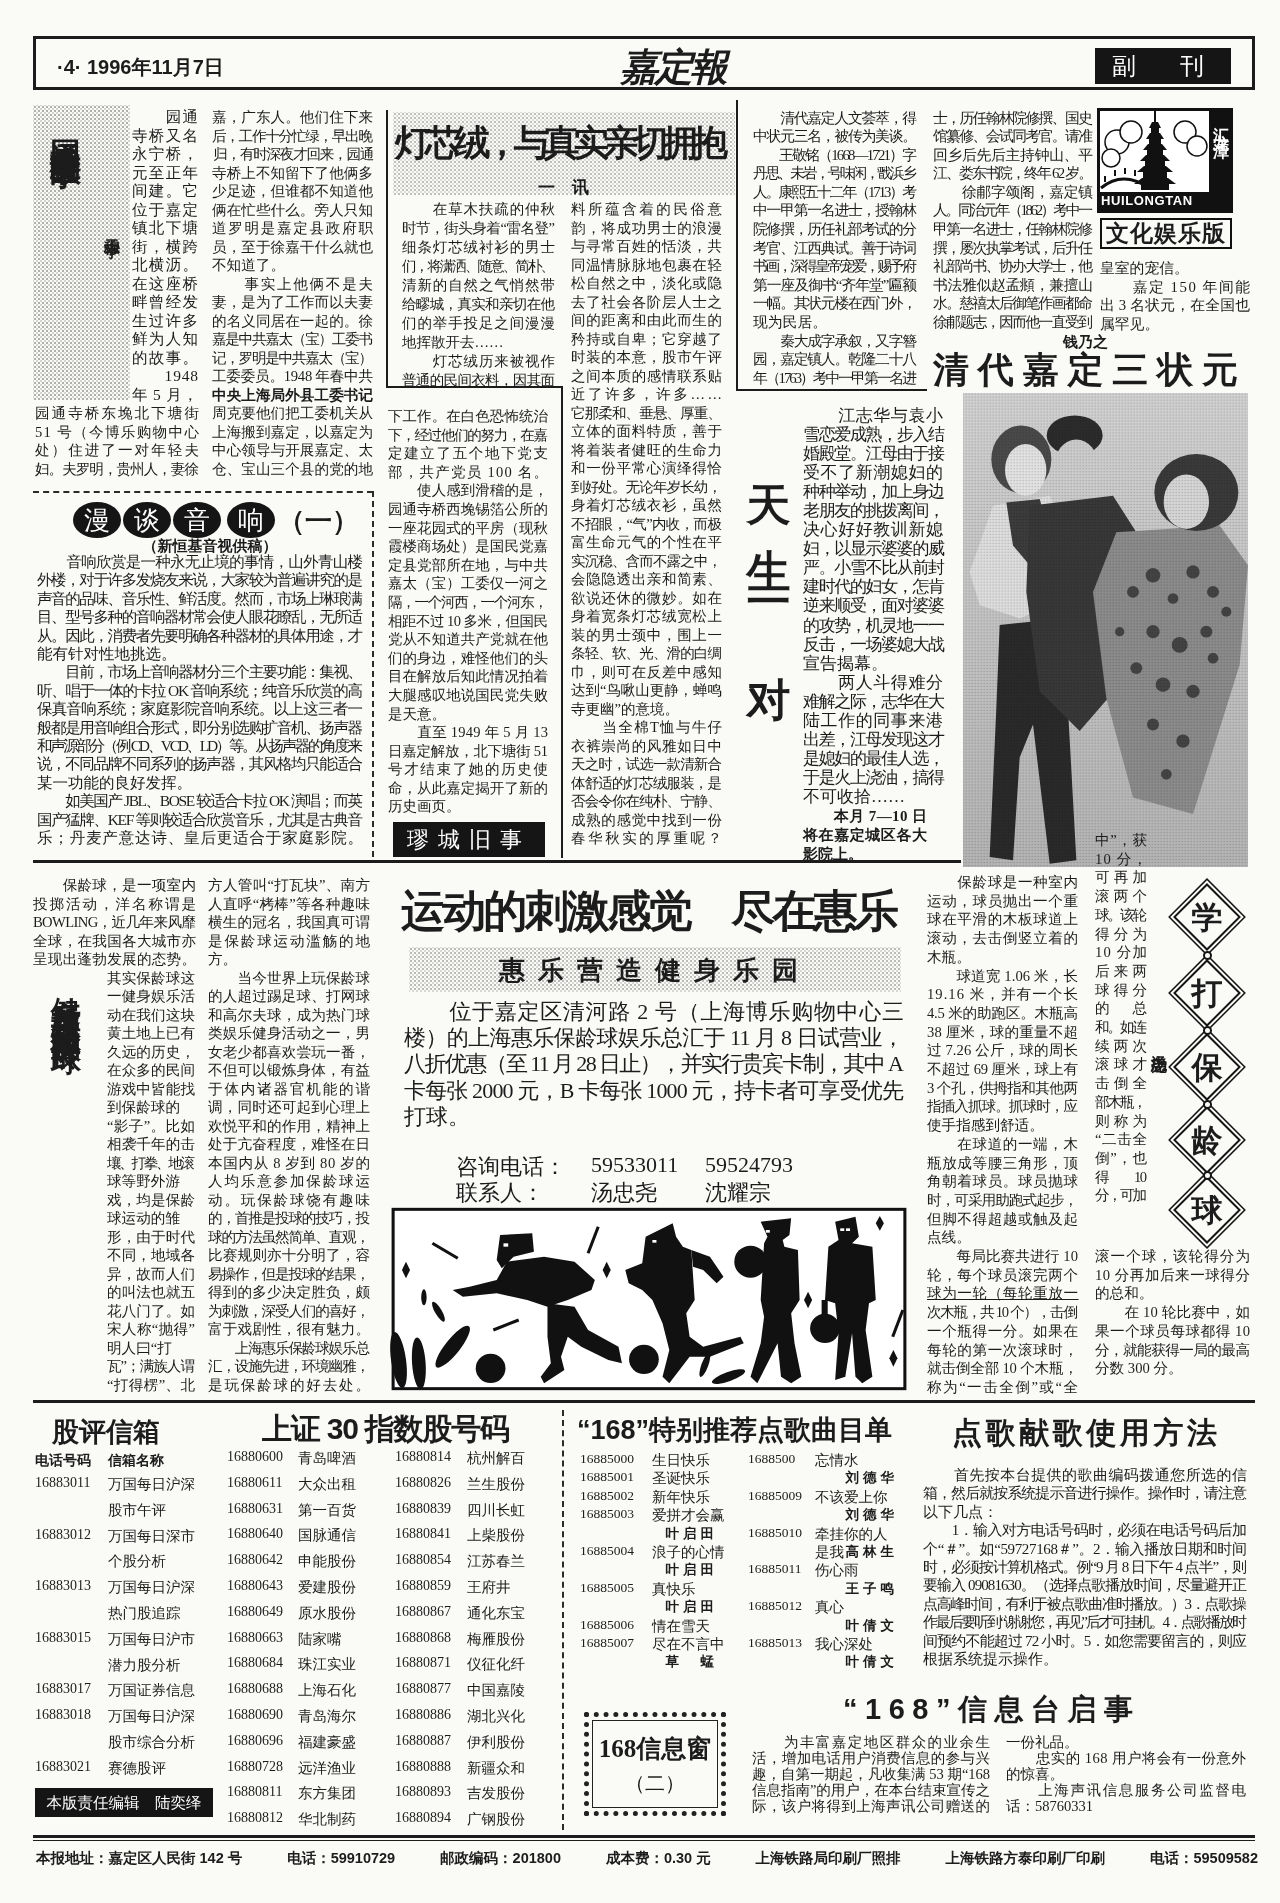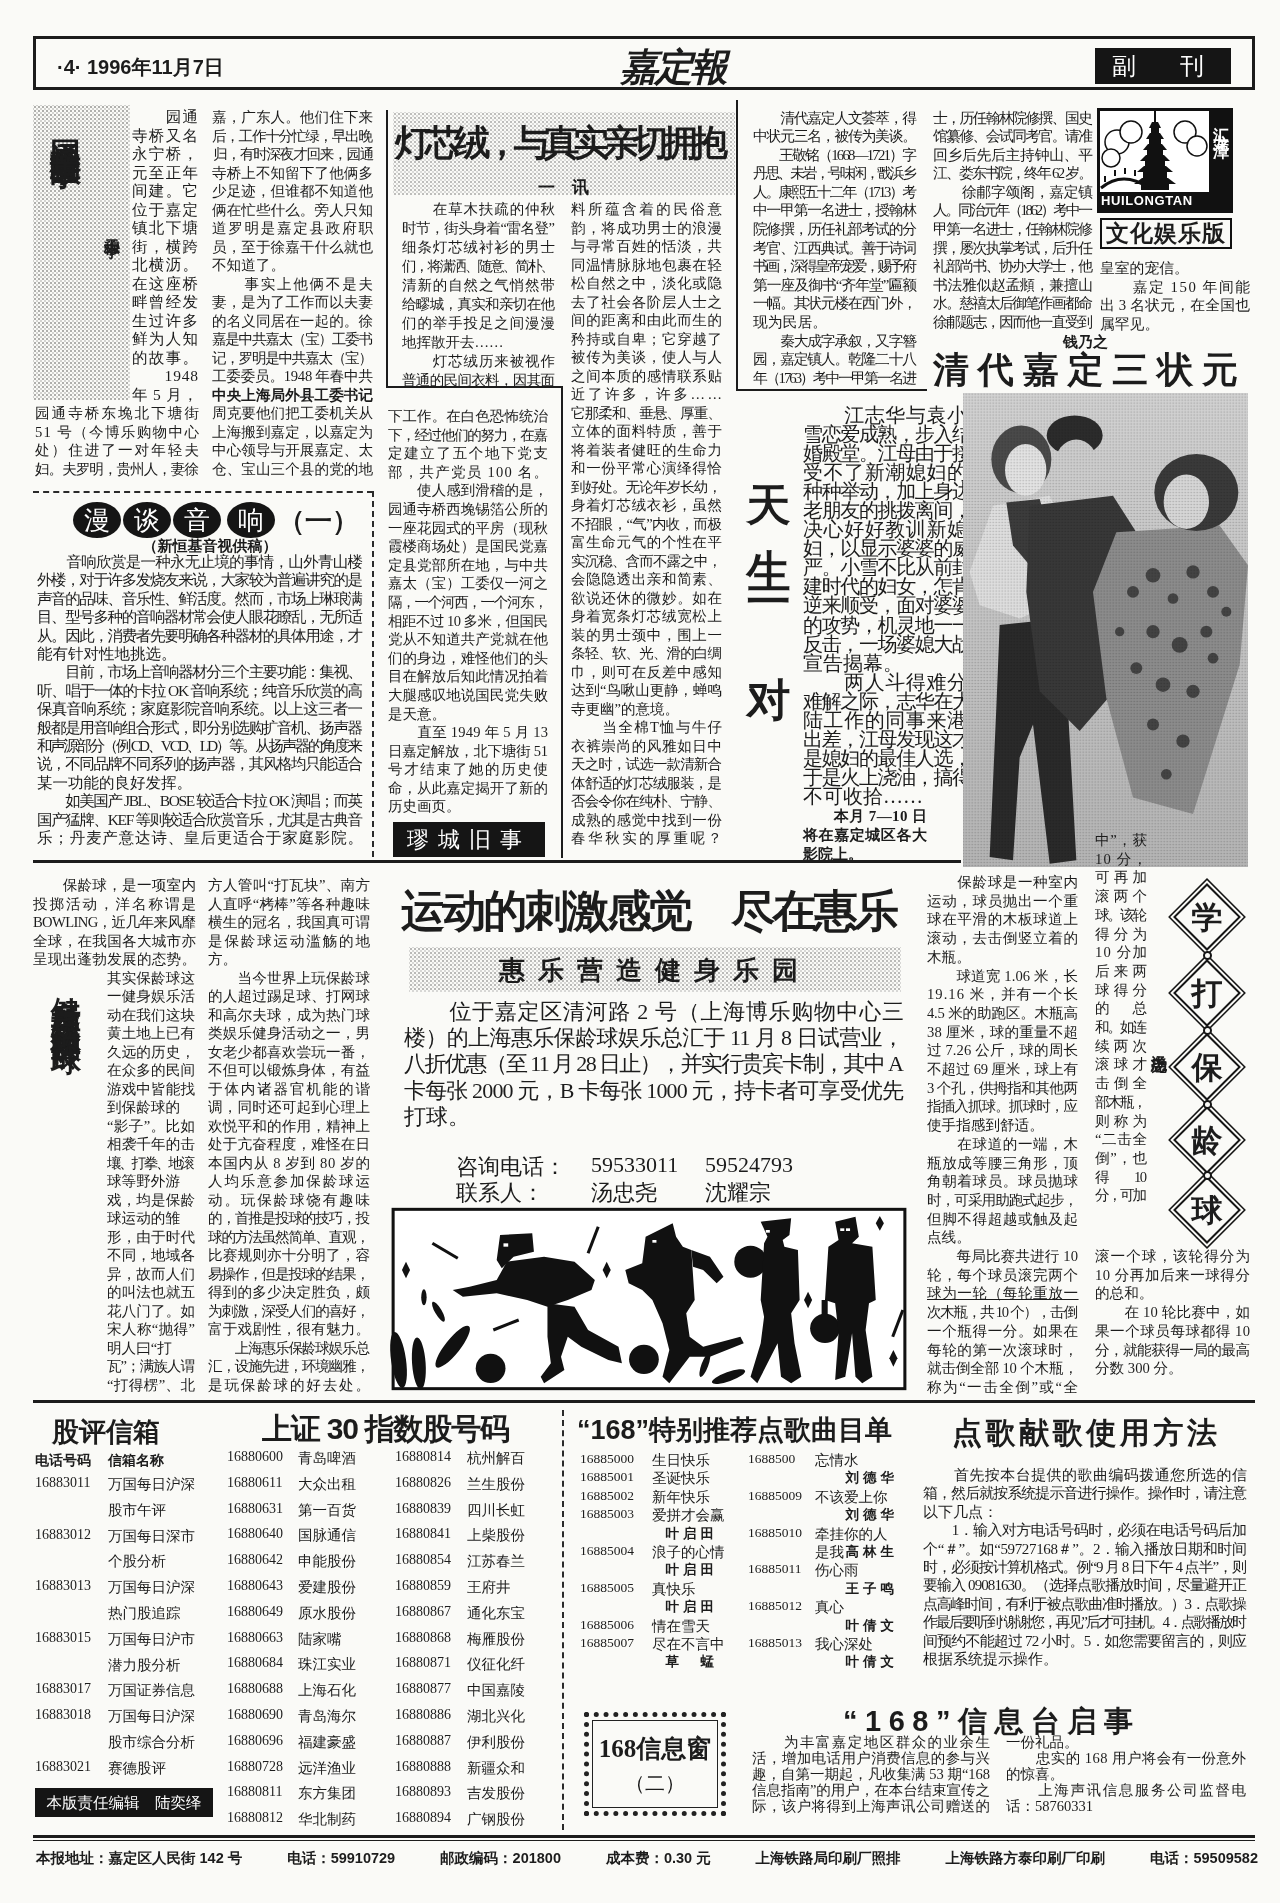--- a/index.html
+++ b/index.html
@@ -155,21 +155,21 @@
 </div>
 <div class="a fit" style="left:571px;top:200px;width:151px;font-size:14.5px;line-height:18.5px">
   <div class="ln" style="letter-spacing: 2.5625px;">料所蕴含着的民俗意</div>
     <div class="ln" style="letter-spacing: 0.666667px;">韵，将成功男士的浪漫</div>
     <div class="ln" style="letter-spacing: 0.666667px;">与寻常百姓的恬淡，共</div>
     <div class="ln" style="letter-spacing: 0.666667px;">同温情脉脉地包裹在轻</div>
     <div class="ln" style="letter-spacing: 0.666667px;">松自然之中，淡化或隐</div>
     <div class="ln" style="letter-spacing: 0.666667px;">去了社会各阶层人士之</div>
     <div class="ln" style="letter-spacing: 0.666667px;">间的距离和由此而生的</div>
     <div class="ln" style="letter-spacing: 0.666667px;">矜持或自卑；它穿越了</div>
-    <div class="ln" style="letter-spacing: 0.666667px;">被传为美谈，使人与人</div>
+    <div class="ln" style="letter-spacing: 0.666667px;">时装的本意，股市午评</div>
     <div class="ln" style="letter-spacing: 0.666667px;">之间本质的感情联系贴</div>
     <div class="ln" style="letter-spacing: 2.5625px;">近了许多，许多……</div>
     <div class="ln" style="letter-spacing: -0.85px;">它那柔和、垂悬、厚重、</div>
     <div class="ln" style="letter-spacing: 0.666667px;">立体的面料特质，善于</div>
     <div class="ln" style="letter-spacing: 0.666667px;">将着装者健旺的生命力</div>
     <div class="ln" style="letter-spacing: 0.666667px;">和一份平常心演绎得恰</div>
     <div class="ln" style="letter-spacing: -0.85px;">到好处。无论年岁长幼，</div>
     <div class="ln" style="letter-spacing: 0.666667px;">身着灯芯绒衣衫，虽然</div>
     <div class="ln" style="letter-spacing: -0.625px;">不招眼，“气”内收，而极</div>
     <div class="ln" style="letter-spacing: 0.666667px;">富生命元气的个性在平</div>
@@ -262,21 +262,21 @@
   <path d="M4 80 Q 26 62 52 80" stroke="#111" stroke-width="3" fill="none"></path>
   <path d="M8 74 L8 68 M18 68 L18 62 M28 66 L28 60 M38 68 L38 62" stroke="#111" stroke-width="2"></path>
   <rect x="112" y="3" width="21" height="81" fill="#111"></rect>
   <rect x="3" y="84" width="130" height="18" fill="#111"></rect>
 </svg>
 <div class="a vt b sans" style="left:1213px;top:114px;font-size:16px;color:#fff;letter-spacing:8px">汇龙潭</div>
 <div class="a b sans" style="left:1101px;top:193px;width:128px;font-size:13px;line-height:16px;color:#fff;letter-spacing:.6px">HUILONGTAN</div>
 <div class="a b sans" style="left:1100px;top:218px;width:132px;height:31px;border:2px solid #111;text-align:center;font-size:23px;line-height:27px;letter-spacing:1px">文化娱乐版</div>
 
 <div class="a vt b" style="left:747px;top:450px;font-size:44px;letter-spacing:64px;font-family:'DejaVu Serif',serif">天生一对</div>
-<div class="a fit" style="left:803px;top:405.5px;width:124px;font-size:20px;line-height:19.1px">
+<div class="a fit" style="left:803px;top:405.5px;width:124px;font-size:17px;line-height:19.1px">
   <div class="ln" style="letter-spacing: 0.571429px;">　　江志华与袁小</div>
     <div class="ln" style="letter-spacing: -1.375px;">雪恋爱成熟，步入结</div>
     <div class="ln" style="letter-spacing: -1.375px;">婚殿堂。江母由于接</div>
     <div class="ln" style="letter-spacing: 0.571429px;">受不了新潮媳妇的</div>
     <div class="ln" style="letter-spacing: -1.375px;">种种举动，加上身边</div>
     <div class="ln" style="letter-spacing: -1.375px;">老朋友的挑拨离间，</div>
     <div class="ln" style="letter-spacing: 0.571429px;">决心好好教训新媳</div>
     <div class="ln" style="letter-spacing: -1.375px;">妇，以显示婆婆的威</div>
     <div class="ln" style="letter-spacing: -1.375px;">严。小雪不比从前封</div>
     <div class="ln" style="letter-spacing: -1.375px;">建时代的妇女，怎肯</div>
@@ -910,21 +910,21 @@
     <div class="ln" style="letter-spacing: -0.84px;">间预约不能超过 72 小时。5．如您需要留言的，则应</div>
     <div class="ln">根据系统提示操作。</div>
 </div>
 
 <div class="a" style="left:584px;top:1712px;width:142px;height:104px;border:5px dotted #222"></div>
 <div class="a" style="left:592px;top:1720px;width:126px;height:88px;border:1.5px solid #222;background:#fafaf7"></div>
 <div class="a b" style="left:592px;top:1732px;width:126px;text-align:center;font-size:25px">168信息窗</div>
 <div class="a" style="left:592px;top:1770px;width:126px;text-align:center;font-size:20px">（二）</div>
 
 <div class="a fit sans b" style="left:843px;top:1693px;width:290px;font-size:29px;line-height:33px">
-  <div class="ln" style="letter-spacing: 7.51215px; margin-top: 12px;">“168”信息台启事</div>
+  <div class="ln" style="letter-spacing: 7.51215px;">“168”信息台启事</div>
 </div>
 <div class="a fit" style="left:752px;top:1734px;width:238px;font-size:14.5px;line-height:16px">
   <div class="ln" style="letter-spacing: 1.46429px;">　　为丰富嘉定地区群众的业余生</div>
     <div class="ln" style="letter-spacing: 0.4px;">活，增加电话用户消费信息的参与兴</div>
     <div class="ln" style="letter-spacing: -0.021875px;">趣，自第一期起，凡收集满 53 期“168</div>
     <div class="ln" style="letter-spacing: -0.0273438px;">信息指南”的用户，在本台结束宣传之</div>
     <div class="ln" style="letter-spacing: 0.4px;">际，该户将得到上海声讯公司赠送的</div>
 </div>
 <div class="a fit" style="left:1006px;top:1734px;width:240px;font-size:14.5px;line-height:16px">
   <div class="ln">一份礼品。</div>

